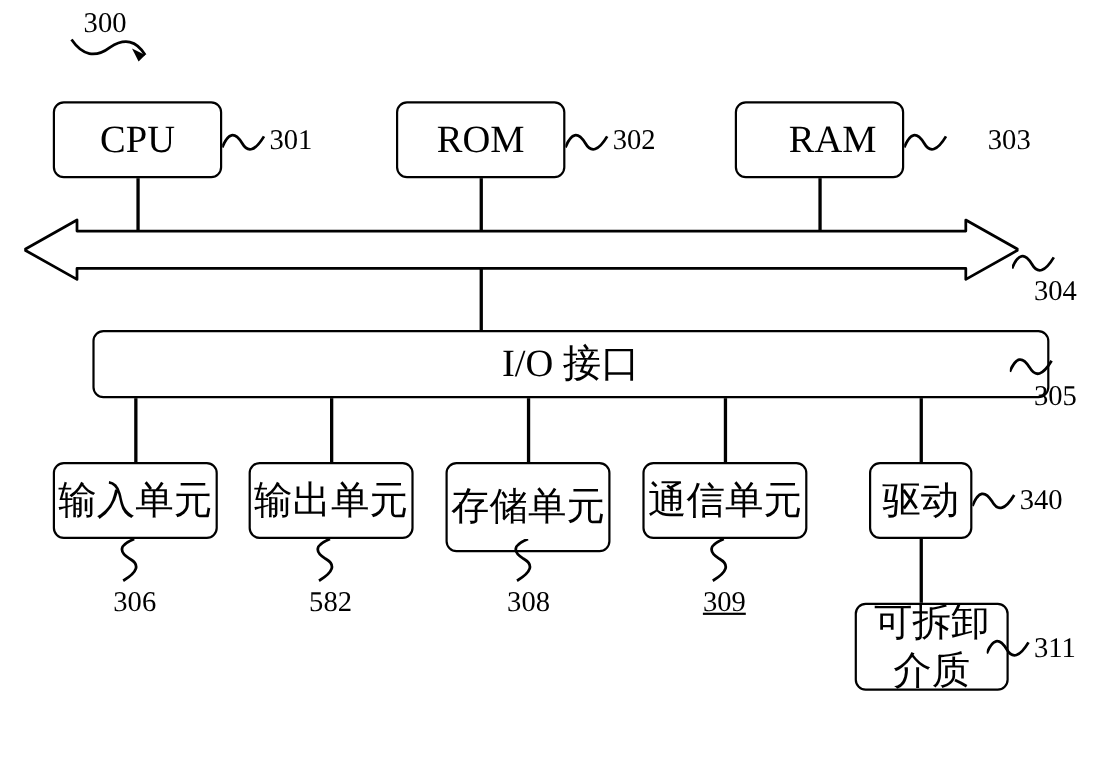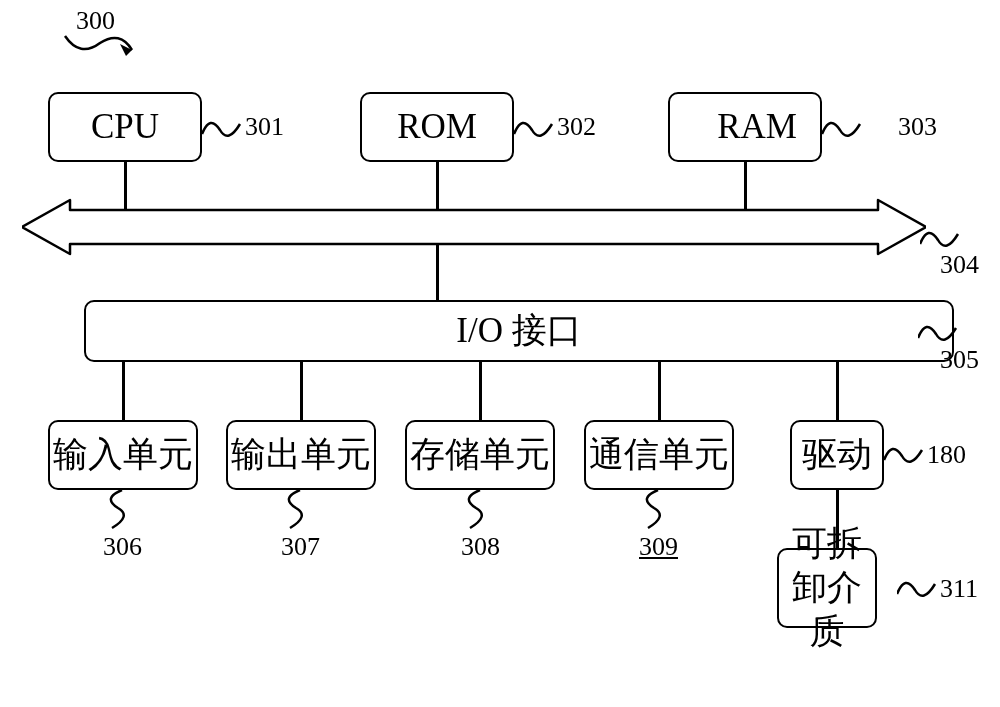--- a/index.html
+++ b/index.html
@@ -86,50 +86,50 @@
 <div class="label" style="left:940px; top:345px;">305</div>
 
 <div class="line" style="left:122px; top:362px; width:2.5px; height:58px;"></div>
 <div class="line" style="left:300px; top:362px; width:2.5px; height:58px;"></div>
 <div class="line" style="left:479px; top:362px; width:2.5px; height:58px;"></div>
 <div class="line" style="left:658px; top:362px; width:2.5px; height:58px;"></div>
 <div class="line" style="left:836px; top:362px; width:2.5px; height:58px;"></div>
 
 <div class="box" style="left:48px; top:420px; width:150px; height:70px;">输入单元</div>
 <div class="box" style="left:226px; top:420px; width:150px; height:70px;">输出单元</div>
-<div class="box" style="left:405px; top:420px; width:150px; height:70px;text-align:right;">存储单元</div>
+<div class="box" style="left:405px; top:420px; width:150px; height:82px;text-align:right;">存储单元</div>
 <div class="box" style="left:584px; top:420px; width:150px; height:70px;">通信单元</div>
 <div class="box" style="left:790px; top:420px; width:94px; height:70px;">驱动</div>
 
 <svg class="squiggle" style="left:100px; top:490px;" width="34" height="42" viewBox="0 0 34 42">
   <path d="M 22 0 Q 2 8, 18 18 Q 32 26, 12 38" stroke="#000" stroke-width="2.5" fill="none"></path>
 </svg>
 <div class="label" style="left:103px; top:532px;">306</div>
 
 <svg class="squiggle" style="left:278px; top:490px;" width="34" height="42" viewBox="0 0 34 42">
   <path d="M 22 0 Q 2 8, 18 18 Q 32 26, 12 38" stroke="#000" stroke-width="2.5" fill="none"></path>
 </svg>
-<div class="label" style="left:281px; top:532px;">307</div>
+<div class="label" style="left:281px; top:532px;">582</div>
 
 <svg class="squiggle" style="left:458px; top:490px;" width="34" height="42" viewBox="0 0 34 42">
   <path d="M 22 0 Q 2 8, 18 18 Q 32 26, 12 38" stroke="#000" stroke-width="2.5" fill="none"></path>
 </svg>
 <div class="label" style="left:461px; top:532px;">308</div>
 
 <svg class="squiggle" style="left:636px; top:490px;" width="34" height="42" viewBox="0 0 34 42">
   <path d="M 22 0 Q 2 8, 18 18 Q 32 26, 12 38" stroke="#000" stroke-width="2.5" fill="none"></path>
 </svg>
 <div class="label" style="left:639px; top:532px;text-decoration:underline;">309</div>
 
 <svg class="squiggle" style="left:884px; top:438px;" width="42" height="34" viewBox="0 0 42 34">
   <path d="M 0 22 Q 8 2, 18 18 Q 26 32, 38 12" stroke="#000" stroke-width="2.5" fill="none"></path>
 </svg>
-<div class="label" style="left:927px; top:440px;">180</div>
+<div class="label" style="left:927px; top:440px;">340</div>
 
 <div class="line" style="left:836px; top:490px; width:2.5px; height:58px;"></div>
 
-<div class="box" style="left:777px; top:548px; width:100px; height:80px;">
+<div class="box" style="left:777px; top:548px; width:140px; height:80px;">
   <span>可拆卸介质</span>
 </div>
 <svg class="squiggle" style="left:897px; top:572px;" width="42" height="34" viewBox="0 0 42 34">
   <path d="M 0 22 Q 8 2, 18 18 Q 26 32, 38 12" stroke="#000" stroke-width="2.5" fill="none"></path>
 </svg>
 <div class="label" style="left:940px; top:574px;">311</div>
 
 </body></html>

